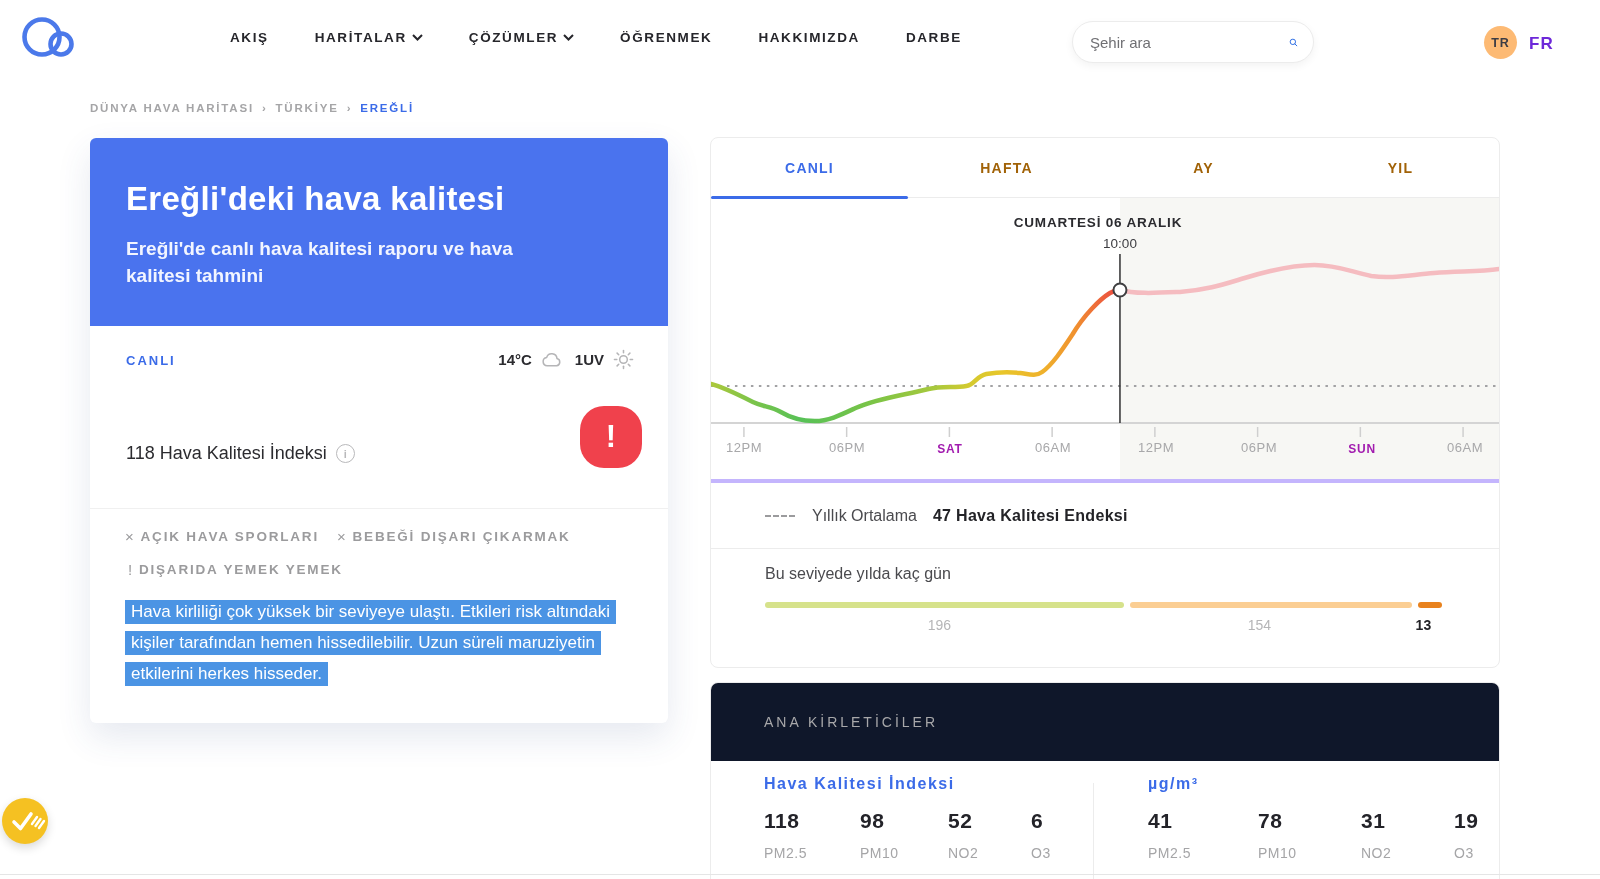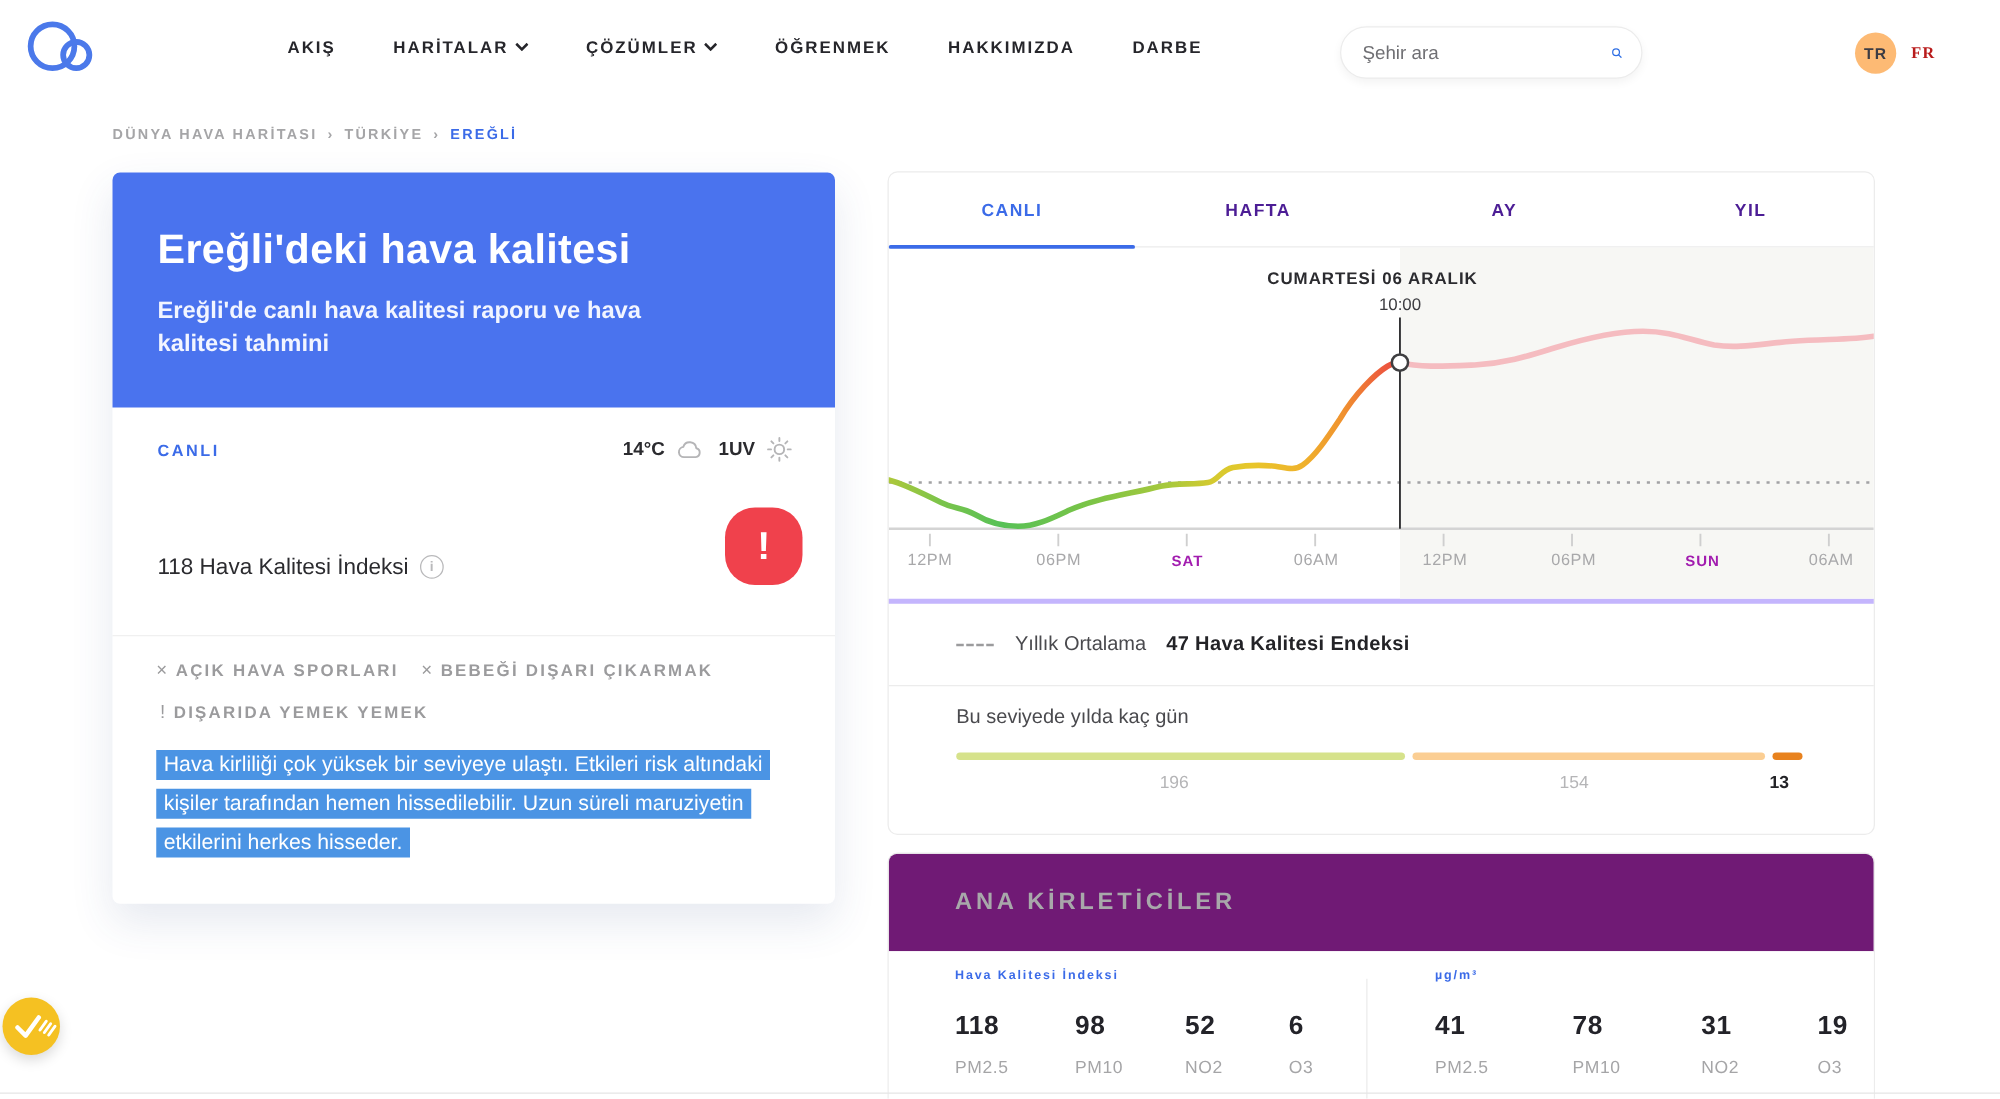--- a/index.html
+++ b/index.html
@@ -9,21 +9,21 @@
 
   
   .logo { position:absolute; left:16px; top:9px; width:68px; height:60px; cursor:pointer; }
   .nav { position:absolute; left:230px; top:30px; display:flex; gap:46px; align-items:center; }
   .nav-item { font-size:13.5px; font-weight:bold; letter-spacing:1.6px; color:#26262b; cursor:pointer; display:flex; align-items:center; gap:5px; white-space:nowrap; }
   .chevron { width:11px; height:7px; display:inline-block; }
   .search-pill { position:absolute; left:1072px; top:21px; width:242px; height:42px; background:#fff; border:1px solid #ececec; border-radius:22px; box-shadow:0 3px 8px rgba(0,0,0,0.05); display:flex; align-items:center; padding:0 15px 0 17px; }
   .search-pill input { border:none; outline:none; flex:1; font-size:15px; color:#4a4a4a; font-family:inherit; background:transparent; }
   .search-pill input::placeholder { color:#6f6f73; opacity:1; }
   .lang-active { position:absolute; left:1484px; top:26px; width:33px; height:33px; border-radius:50%; background:#fdba74; display:flex; align-items:center; justify-content:center; font-size:12.5px; font-weight:bold; letter-spacing:1px; color:#3c3c44; cursor:pointer; }
-  .lang-secondary { position:absolute; left:1529px; top:34px; font-size:13px; font-weight:bold; letter-spacing:1px; color:#b91c1c; cursor:pointer;font-family:Liberation Serif, serif; }
+  .lang-secondary { position:absolute; left:1529px; top:34px; font-size:17px; font-weight:bold; letter-spacing:1px; color:#6d28d9; cursor:pointer; }
 
   
   .breadcrumb { position:absolute; left:90px; top:102px; font-size:11.5px; font-weight:bold; letter-spacing:1.8px; color:#a5a5a7; display:flex; gap:8px; align-items:center; }
   .breadcrumb .crumb { cursor:pointer; }
   .breadcrumb .sep { color:#a5a5a7; }
   .breadcrumb .current { color:#3b6be8; }
 
   
   .left-card { position:absolute; left:90px; top:138px; width:578px; height:585px; background:#fff; border-radius:6px; box-shadow:0 14px 34px rgba(50,70,130,0.12); }
   .hero { position:absolute; left:0; top:0; right:0; height:188px; background:#4a73ee; border-radius:6px 6px 0 0; }
@@ -41,21 +41,21 @@
   .advice-row1 { position:absolute; left:35px; top:390px; display:flex; gap:18px; }
   .advice-row2 { position:absolute; left:38px; top:423px; display:flex; }
   .advice { font-size:13.5px; font-weight:bold; letter-spacing:1.8px; color:#9b9b9d; display:flex; align-items:center; gap:5px; white-space:nowrap; }
   .advice .adv-icon { font-size:15px; font-weight:normal; }
   .description { position:absolute; left:35px; top:458px; width:512px; font-size:17px; font-weight:normal; line-height:31px; color:#fff; }
   .description span { background:#4b94e4; padding:2px 6px 3px 6px; -webkit-box-decoration-break:clone; box-decoration-break:clone; }
 
   
   .chart-card { position:absolute; left:710px; top:137px; width:790px; height:531px; background:#fff; border:1px solid #ececec; border-radius:8px; }
   .tabs { position:relative; display:flex; height:60px; border-bottom:1px solid #ececec; }
-  .tab { flex:1; display:flex; align-items:center; justify-content:center; font-size:14px; font-weight:bold; letter-spacing:1.2px; color:#4c1d95; cursor:pointer; }
+  .tab { flex:1; display:flex; align-items:center; justify-content:center; font-size:14px; font-weight:bold; letter-spacing:1.2px; color:#a16207; cursor:pointer; }
   .tab.active { color:#3b6be8; }
   .tab-underline { position:absolute; left:0; bottom:-2px; width:25%; height:3px; background:#3b6be8; border-radius:2px; }
   .chart-region { position:relative; height:281px; }
   .chart-svg { position:absolute; left:0; top:0; width:100%; height:100%; }
   .marker-date { position:absolute; left:387px; top:17px; transform:translateX(-50%); font-size:13.5px; font-weight:bold; letter-spacing:0.8px; color:#2b2b2f; white-space:nowrap; }
   .marker-time { position:absolute; left:409px; top:38px; transform:translateX(-50%); font-size:13.5px; color:#3d3d41; }
   .tick-label { position:absolute; top:242px; transform:translateX(-50%); font-size:13px; color:#a8a8aa; letter-spacing:0.5px; }
   .tick-label.strong { font-size:12px; font-weight:bold; color:#a21caf; top:244px; letter-spacing:0.8px; }
   .legend-row { height:69px; border-top:4px solid #c4b5fd; display:flex; align-items:center; padding-left:54px; }
   .legend-dash { width:30px; border-top:2px dashed #9b9b9d; margin-right:17px; }
@@ -68,23 +68,23 @@
   .seg1 { flex-grow:196; background:#d6e28b; }
   .seg2 { flex-grow:154; background:#fbce93; }
   .seg3 { flex-grow:13; background:#e8821e; min-width:16px; }
   .days-nums { position:absolute; left:54px; right:57px; top:68px; display:flex; gap:6px; }
   .days-nums .num { text-align:center; font-size:14px; color:#b5b5b7; }
   .num.n1 { flex-grow:196; } .num.n2 { flex-grow:154; }
   .num.n3 { flex-grow:13; min-width:16px; font-weight:bold; color:#232327; }
 
   
   .poll-card { position:absolute; left:710px; top:682px; width:790px; height:240px; background:#fff; border:1px solid #ececec; border-radius:8px 8px 0 0; overflow:hidden; }
-  .poll-head { height:78px; background:#701a75; display:flex; align-items:center; padding-left:53px; font-size:19px; font-weight:bold; letter-spacing:3px; color:#a8a8aa; }
+  .poll-head { height:78px; background:#0f172a; display:flex; align-items:center; padding-left:53px; font-size:14px; font-weight:normal; letter-spacing:3px; color:#a8a8aa; }
   .poll-body { position:relative; height:162px; background:#fff; }
-  .group-label { position:absolute; top:14px; font-size:10px; font-weight:bold; letter-spacing:1.5px; color:#3b6be8; }
+  .group-label { position:absolute; top:14px; font-size:16px; font-weight:bold; letter-spacing:1.5px; color:#3b6be8; }
   .poll-item { position:absolute; top:48px; }
   .poll-value { font-size:21px; font-weight:bold; color:#232329; letter-spacing:0.5px; }
   .poll-name { margin-top:12px; font-size:14px; color:#a5a5a7; letter-spacing:0.5px; }
   .poll-divider { position:absolute; left:382px; top:22px; height:110px; width:1px; background:#ececec; }
 
   
   .bottom-line { position:absolute; left:0; right:0; top:874px; height:1px; background:#e5e5e5; }
   .fab { position:absolute; left:2px; top:798px; width:46px; height:46px; border-radius:50%; background:#f5c122; display:flex; align-items:center; justify-content:center; cursor:pointer; box-shadow:0 4px 10px rgba(0,0,0,0.15); }
 </style>
 </head>

